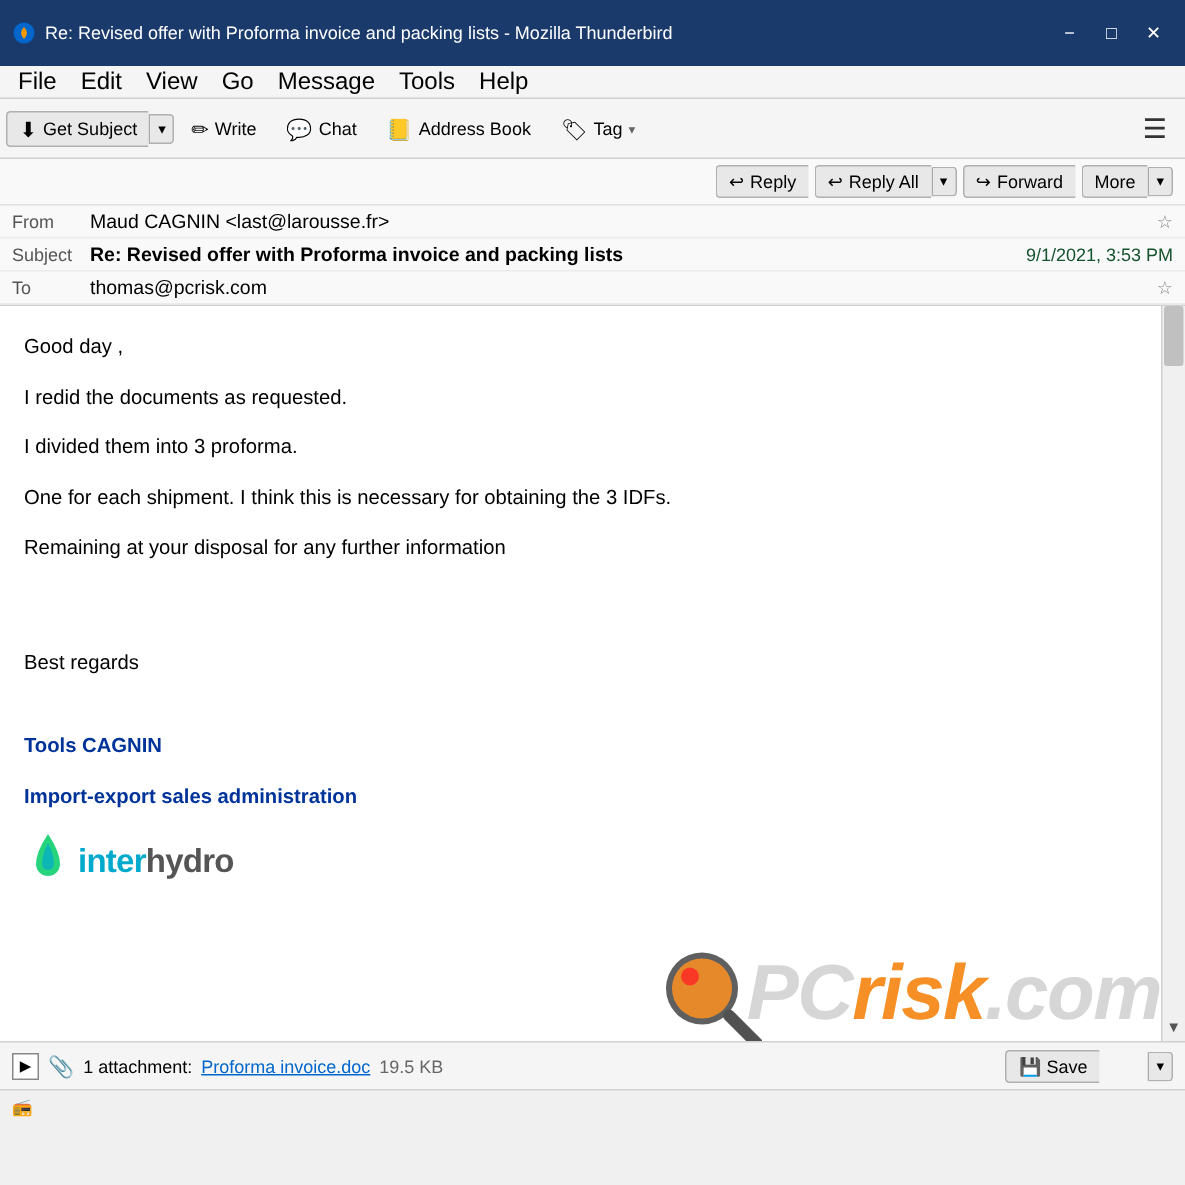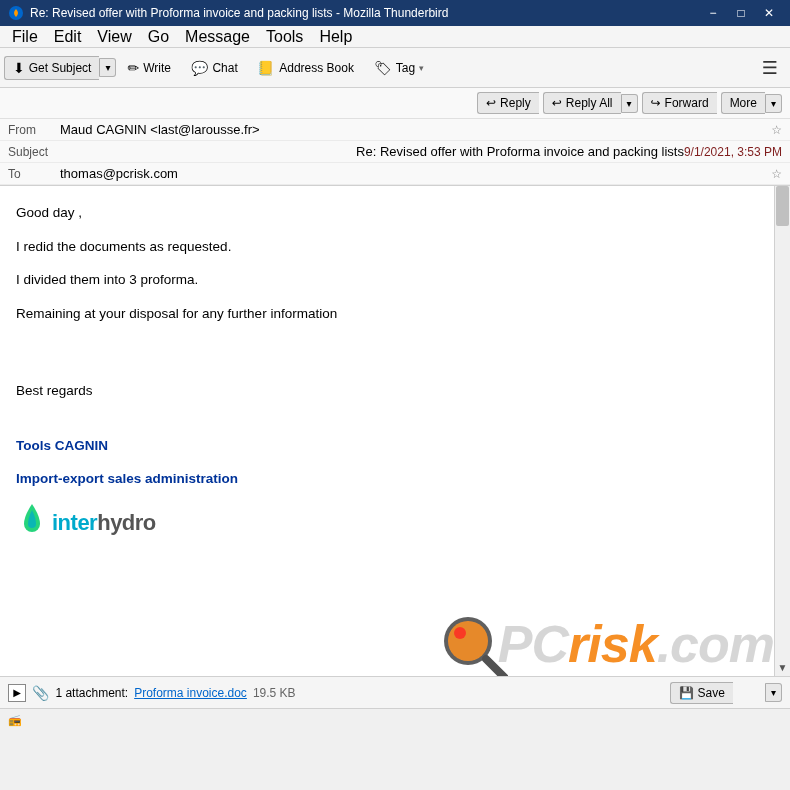--- a/index.html
+++ b/index.html
@@ -9,21 +9,21 @@
       background: #f0f0f0;
       width: 790px;
       height: 790px;
       overflow: hidden;
     }
 
     
     .titlebar {
       background: #1a3a6b;
       color: white;
-      height: 26px;
+      height: 44px;
       display: flex;
       align-items: center;
       padding: 0 8px;
       user-select: none;
     }
     .titlebar-icon {
       width: 16px;
       height: 16px;
       margin-right: 6px;
       flex-shrink: 0;
@@ -156,27 +156,26 @@
       color: #555;
       width: 52px;
       font-size: 12px;
       flex-shrink: 0;
     }
     .field-value {
       color: #000;
       flex: 1;
     }
     .field-date {
-      color: #7f1d1d;
+      color: #14532d;
       font-size: 12px;
       margin-left: auto;
     }
     .subject-value {
-      font-weight: normal;
-      text-align: right;
+      font-weight: bold;
     }
     .star-icon {
       color: #888;
       margin-left: 6px;
       font-size: 12px;
     }
 
     
     .email-body-wrapper {
       position: relative;
@@ -444,20 +443,21 @@
     <span class="star-icon">☆</span>
   </div>
 
 </div>
 
 <div class="email-body-wrapper" style="height: 490px;">
   <div class="email-body">
     <p>Good day ,</p>
     <p>I redid the documents as requested.</p>
     <p>I divided them into 3 proforma.</p>
+    <p>One for each shipment. I think this is necessary for obtaining the 3 IDFs.</p>
     <p>Remaining at your disposal for any further information</p>
     <br>
     <br>
     <p>Best regards</p>
     <br>
     <p class="bold-blue">Tools CAGNIN</p>
     <p class="italic-blue">Import-export sales administration</p>
 
     
     <div class="logo-area">

